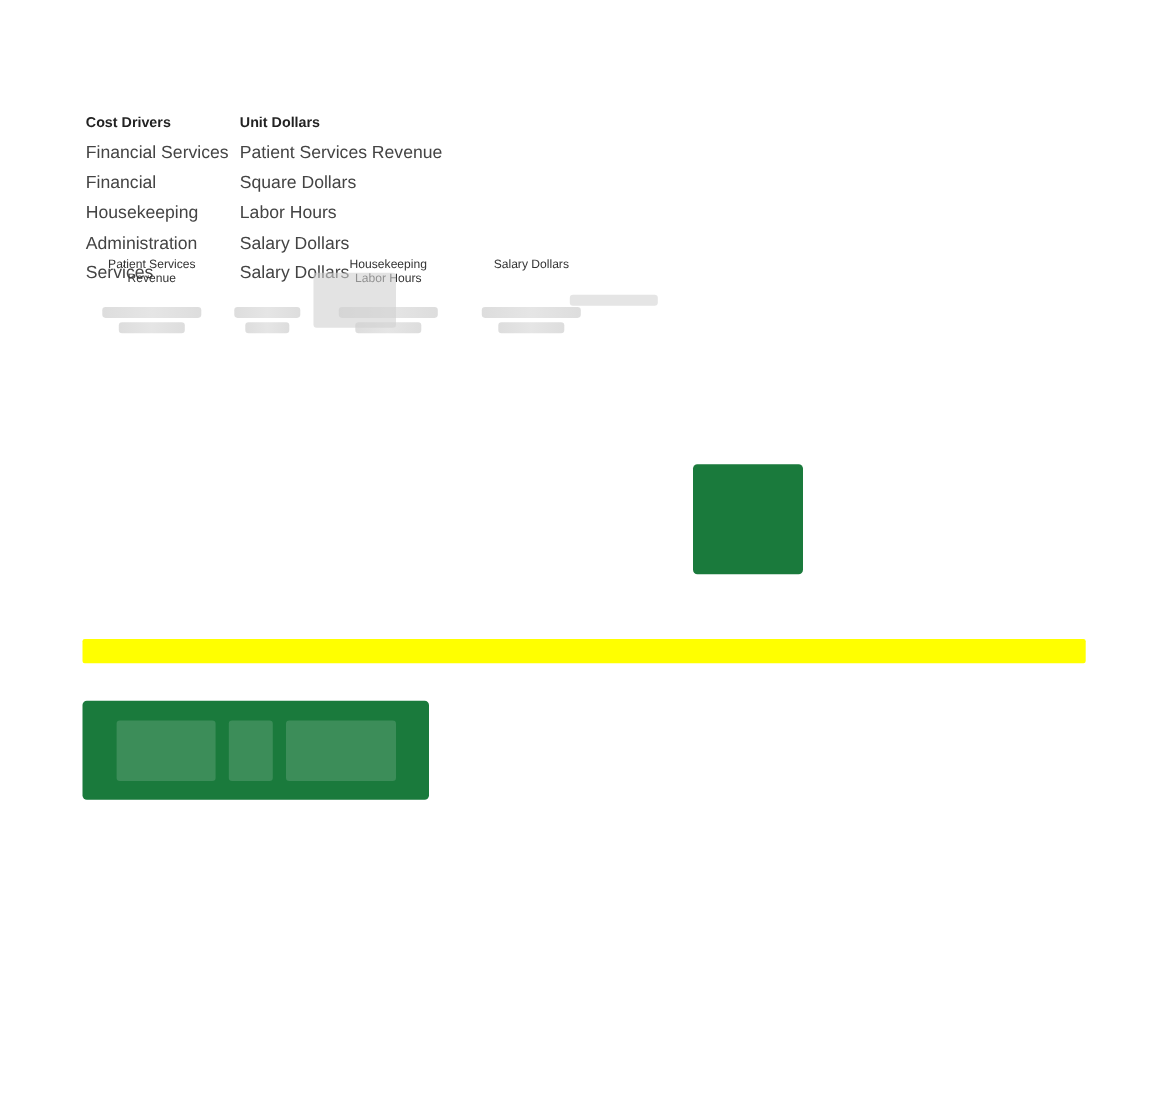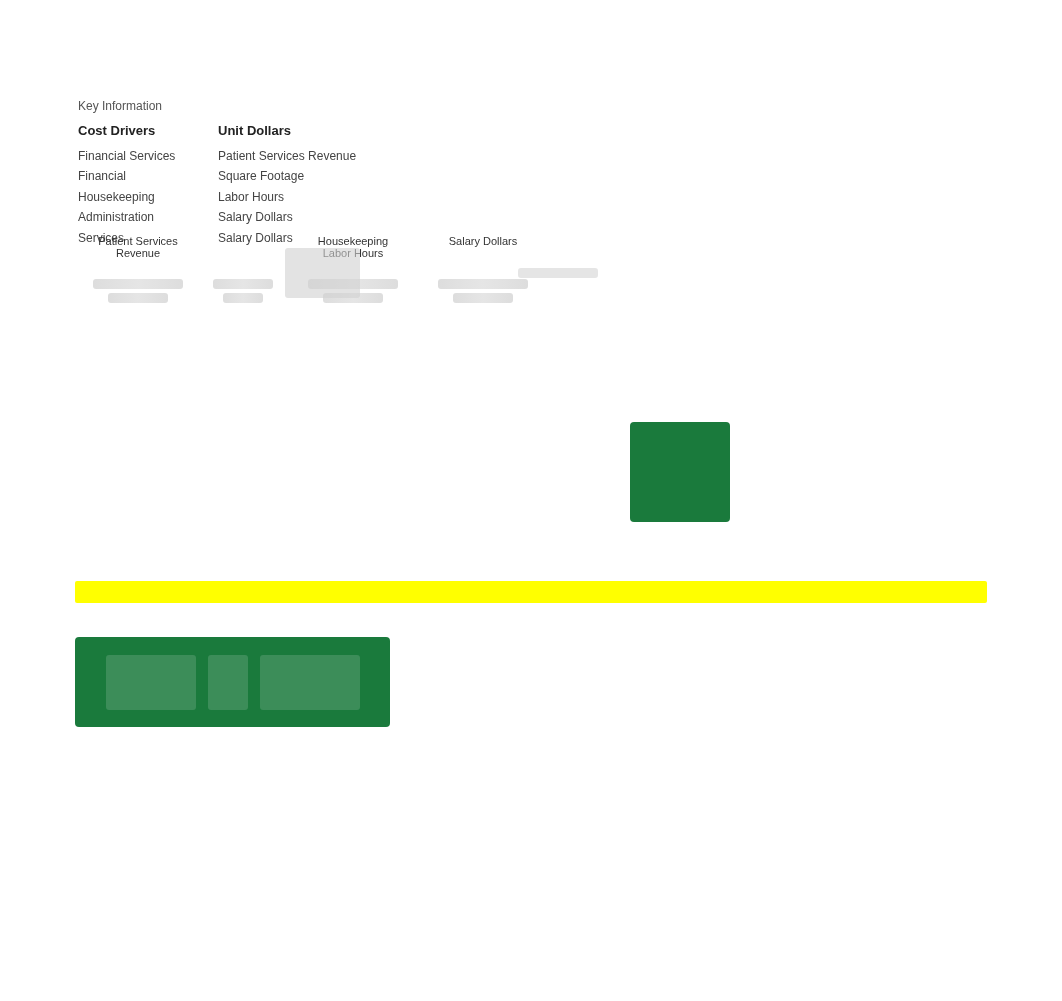--- a/index.html
+++ b/index.html
@@ -50,21 +50,21 @@
     }
 
     .col-header {
       font-size: 13px;
       font-weight: bold;
       color: #222;
       margin-bottom: 8px;
     }
 
     .col-item {
-      font-size: 12px;
+      font-size: 16px;
       color: #444;
       line-height: 1.7;
     }
 
     
     .table-area {
       position: absolute;
       top: 235px;
       left: 78px;
       width: 600px;
@@ -223,37 +223,36 @@
       border-radius: 3px;
       opacity: 0.5;
     }
   </style>
 </head>
 <body>
 
 <div class="page-container">
 
   <div class="key-information">
-    <div class="key-information-label">Key Information</div>
 
     <div class="cost-drivers-section">
 
       <div class="cost-drivers-col">
         <div class="col-header">Cost Drivers</div>
         <div class="col-item">Financial Services</div>
         <div class="col-item">Financial</div>
         <div class="col-item">Housekeeping</div>
         <div class="col-item">Administration</div>
         <div class="col-item">Services</div>
       </div>
 
       <div class="unit-measure-col">
         <div class="col-header">Unit Dollars</div>
         <div class="col-item">Patient Services Revenue</div>
-        <div class="col-item">Square Footage</div>
+        <div class="col-item">Square Dollars</div>
         <div class="col-item">Labor Hours</div>
         <div class="col-item">Salary Dollars</div>
         <div class="col-item">Salary Dollars</div>
       </div>
     </div>
   </div>
 
   <div class="table-area">
     <div class="table-header-row">
       <div class="table-header-cell first">

